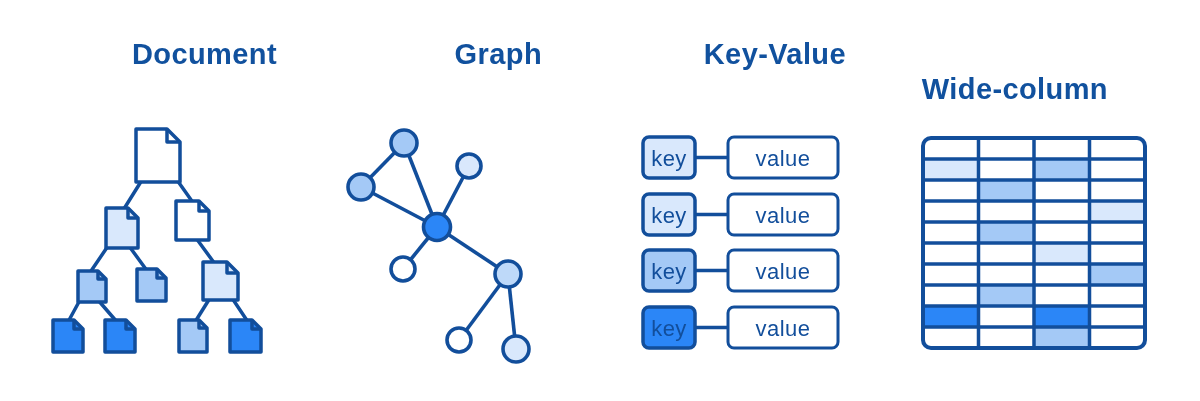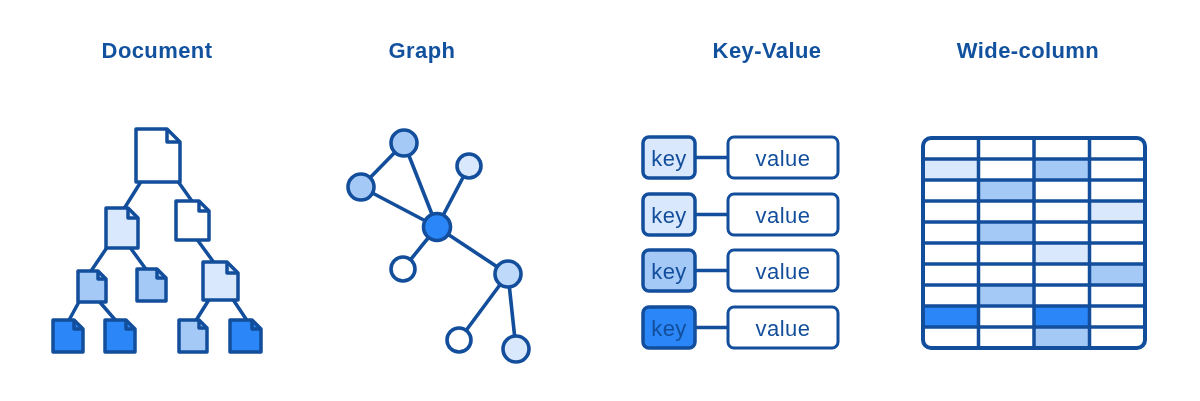--- a/index.html
+++ b/index.html
@@ -1,23 +1,23 @@
 <!DOCTYPE html>
 <html><head>
 <meta charset="utf-8">
 <style>
   html,body{margin:0;padding:0;background:#ffffff;}
   #canvas{position:relative;width:1200px;height:401px;background:#ffffff;overflow:hidden;
           font-family:"Liberation Sans",sans-serif;}
-  .title{position:absolute;top:38px;width:240px;text-align:center;
-         font-size:22px;font-weight:700;letter-spacing:.4px;color:#11519e;}
+  .title{position:absolute;top:38px;width:240px;text-align:right;
+         font-size:29px;font-weight:700;letter-spacing:.4px;color:#11519e;}
   #title-document{left:37px;}
   #title-graph{left:302px;}
-  #title-keyvalue{left:647px;}
-  #title-widecolumn{left:908px;}
+  #title-keyvalue{left:606px;}
+  #title-widecolumn{left:868px;margin-top:35px;}
   .diagram{position:absolute;top:0;height:401px;width:300px;}
   #svg-document{left:0;}
   #svg-graph{left:300px;}
   #svg-keyvalue{left:600px;}
   #svg-widecolumn{left:900px;}
   .kv-label{font-family:"Liberation Sans",sans-serif;font-size:22px;letter-spacing:.5px;}
 </style>
 </head>
 <body>
 

